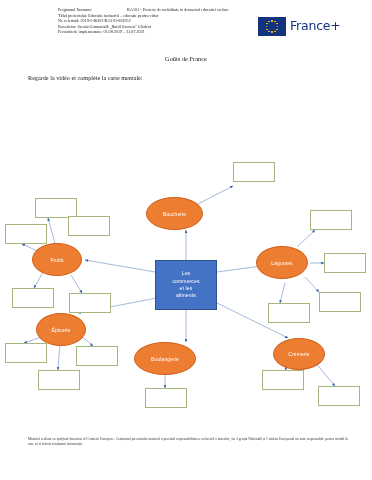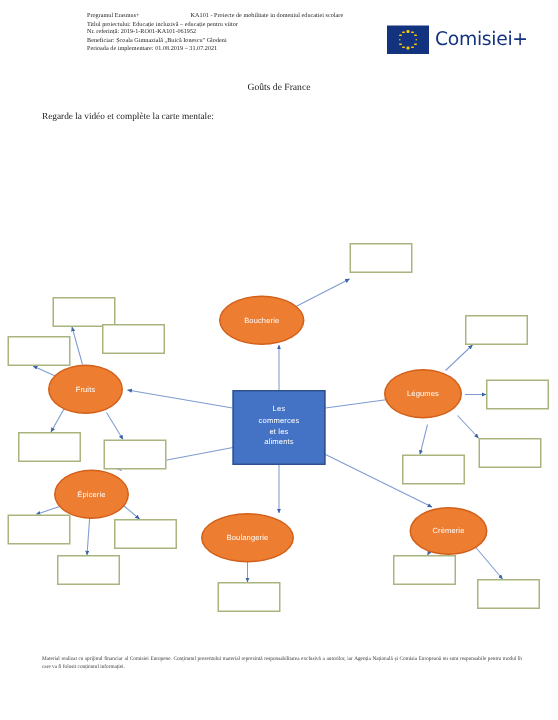--- a/index.html
+++ b/index.html
@@ -169,21 +169,21 @@
           <span class="star" style="left: 18.8px; top: 8.7px;"></span>
           <span class="star" style="left: 18.0497px; top: 11.5px;"></span>
           <span class="star" style="left: 16px; top: 13.5497px;"></span>
           <span class="star" style="left: 13.2px; top: 14.3px;"></span>
           <span class="star" style="left: 10.4px; top: 13.5497px;"></span>
           <span class="star" style="left: 8.35026px; top: 11.5px;"></span>
           <span class="star" style="left: 7.6px; top: 8.7px;"></span>
           <span class="star" style="left: 8.35026px; top: 5.9px;"></span>
           <span class="star" style="left: 10.4px; top: 3.85026px;"></span>
         </div>
-      <div class="erasmus-word">Comisiei+</div>
+      <div class="erasmus-word">France+</div>
     </div>
   </div>
 
   <div class="doc-title">Goûts de France</div>
   <div class="instruction">Regarde la vidéo et complète la carte mentale:</div>
 
   <div class="mindmap">
     <svg class="mm-svg" viewBox="0 0 372 300">
       <defs>
         <marker id="arw" markerWidth="5" markerHeight="5" refX="4.2" refY="2" orient="auto">

